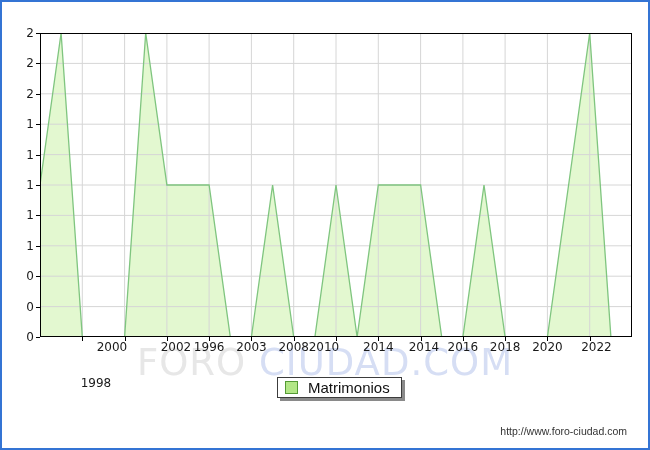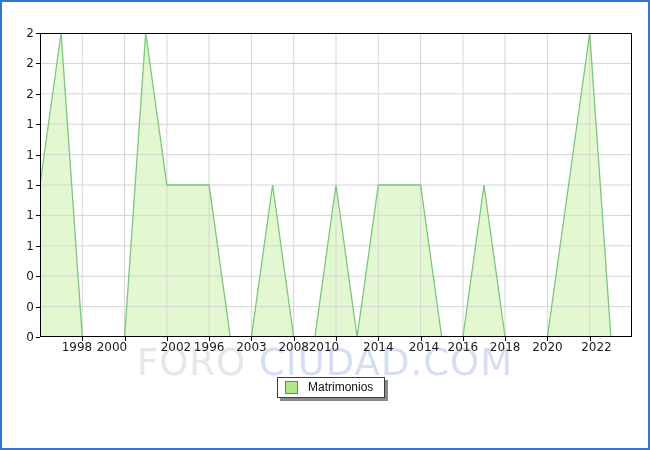--- a/index.html
+++ b/index.html
@@ -21,21 +21,21 @@
              font-size:37px;letter-spacing:1px;white-space:nowrap;z-index:0;
              font-family:"DejaVu Sans",sans-serif;pointer-events:none;}
   .watermark .wm1{color:var(--watermark-gray);margin-top:38px;}
   .watermark .wm2{color:var(--watermark-blue);}
   .axis-layer{position:absolute;left:0;top:0;width:100%;height:100%;z-index:1;}
   .legend{position:absolute;left:275px;top:375px;z-index:2;display:inline-flex;
           align-items:center;background:#fff;border:1px solid #3c3c3c;
           padding:3px 11px 3px 7px;box-shadow:3px 3px 0 #8a8a8a;}
   .swatch{width:11px;height:11px;background:var(--legend-swatch-fill);
           border:1px solid var(--legend-swatch-border);margin-right:10px;}
-  .legend span{font-size:12px;color:#111;font-family:"Liberation Sans",sans-serif;line-height:13px;}
+  .legend span{font-size:15px;color:#111;font-family:"Liberation Sans",sans-serif;line-height:13px;}
   .url{position:absolute;right:21px;top:423px;font-size:10.5px;color:#333;
        font-family:"Liberation Sans",sans-serif;text-decoration:none;}
 </style>
 </head>
 <body>
 
 <div class="frame">
 
   <div class="watermark"><span class="wm1">FORO </span><span class="wm2">CIUDAD.COM</span></div>
 
@@ -87,21 +87,21 @@
         <div class="ylabel" style="top: 236.8px;">1</div>
         <div class="ytick" style="top: 243.8px;"></div>
         <div class="ylabel" style="top: 267.2px;">0</div>
         <div class="ytick" style="top: 274.2px;"></div>
         <div class="ylabel" style="top: 297.6px;">0</div>
         <div class="ytick" style="top: 304.6px;"></div>
         <div class="ylabel" style="top: 328px;">0</div>
         <div class="ytick" style="top: 335px;"></div>
       </div>
     <div id="xlabels">
-        <div class="xlabel" style="left: 53px;">1998</div>
+        <div class="xlabel" style="left: 72px; margin-top: 36px;">1998</div>
         <div class="xtick" style="left: 80.2857px;"></div>
         <div class="xlabel" style="left: 88px;">2000</div>
         <div class="xtick" style="left: 122.571px;"></div>
         <div class="xlabel" style="left: 152px;">2002</div>
         <div class="xtick" style="left: 164.857px;"></div>
         <div class="xlabel" style="left: 185.143px;">1996</div>
         <div class="xtick" style="left: 207.143px;"></div>
         <div class="xlabel" style="left: 227.429px;">2003</div>
         <div class="xtick" style="left: 249.429px;"></div>
         <div class="xlabel" style="left: 269.714px; text-align: center;">2008</div>
@@ -121,13 +121,14 @@
         <div class="xlabel" style="left: 565.714px; text-align: right;">2022</div>
         <div class="xtick" style="left: 587.714px;"></div>
       </div>
   </div>
 
   <div class="legend">
     <div class="swatch"></div>
     <span>Matrimonios</span>
   </div>
 
+  <a class="url" href="#">http://www.foro-ciudad.com</a>
 </div>
 
 </body></html>

